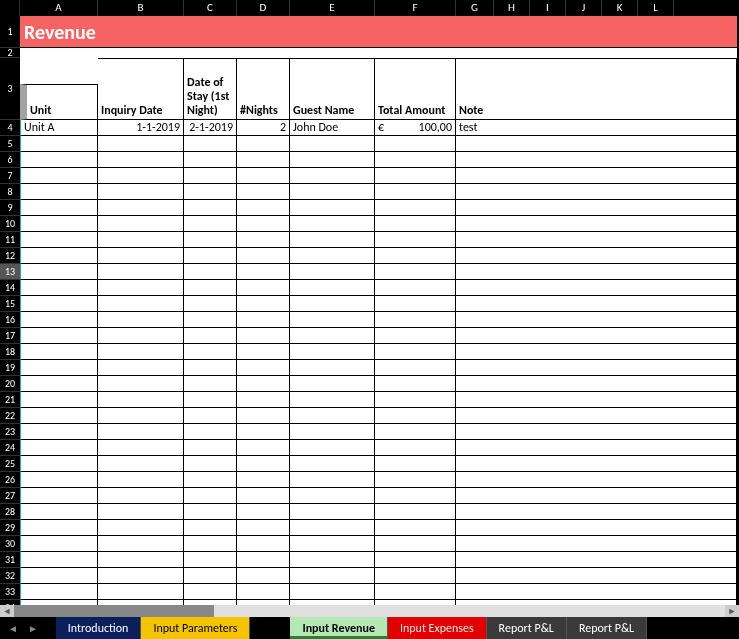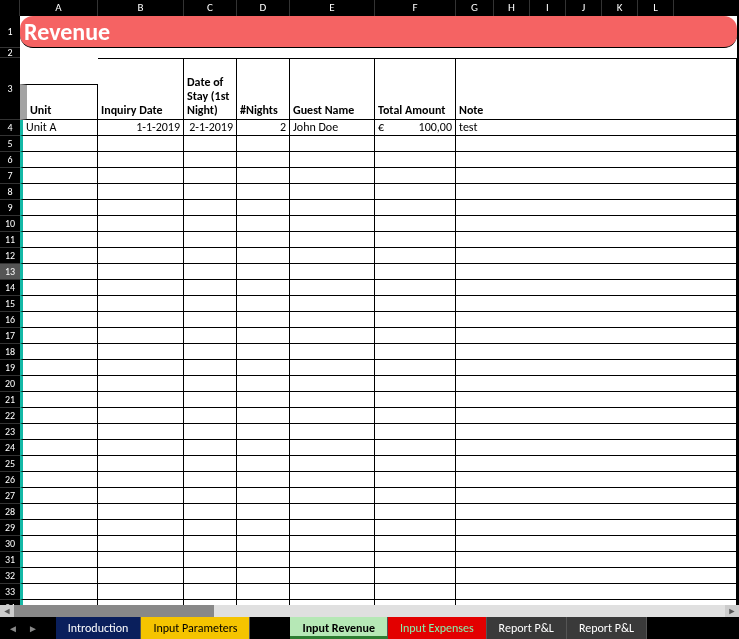--- a/index.html
+++ b/index.html
@@ -43,27 +43,26 @@
     .grid {
       position: absolute;
       left: 20px; top: 16px;
       right: 0;
       background: #fff;
     }
     .title-row {
       height: 32px;
       background: #f56363;
       color: #fff;
-      font-size: 24px;
+      font-size: 20px;
       font-weight: bold;
       padding-left: 4px;
       display: flex;
       align-items: center;
       border-bottom: 1px solid #000;
-      border-radius: 13px;
     }
     .row2 { height: 10px; }
     .header-row {
       display: flex;
       height: 62px;
       font-weight: bold;
       font-size: 12px;
     }
     .header-row .cell {
       border: 1px solid #000;
@@ -80,21 +79,21 @@
       font-size: 12px;
     }
     .data-row .cell {
       border-right: 1px solid #000;
       border-bottom: 1px solid #000;
       padding: 0 3px;
       overflow: hidden;
       white-space: nowrap;
       line-height: 15px;
     }
-    .data-row .cell:first-child { border-left: 3px solid #14b8a6; }
+    .data-row .cell:first-child { border-left: 1px solid #14b8a6; }
     .cell.r { text-align: right; }
     .cell.amt { display: flex; justify-content: space-between; }
     .c-b { width: 78px; }
     .c-c { width: 86px; text-align: center; }
     .c-d { width: 53px; }
     .c-e { width: 53px; }
     .c-f { width: 85px; }
     .c-g { width: 81px; }
     .c-h { width: 281px; }
     .tabs-bar {
@@ -112,21 +111,21 @@
       padding: 3px 12px;
       font-size: 12px;
       border-right: 1px solid #555;
       cursor: pointer;
       white-space: nowrap;
       line-height: 16px;
     }
     .tab-intro { background: #0a1f5c; color: #fff; }
     .tab-param { background: #f5c400; color: #000; }
     .tab-rev { background: #b6e8b6; color: #000; font-weight: bold; border-bottom: 3px solid #2e7d32; padding-bottom: 0; margin-left: 40px; }
-    .tab-exp { background: #e30000; color: #86efac; }
+    .tab-exp { background: #e30000; color: #e5e5e5; }
     .tab-rep { background: #3a3a3a; color: #fff; }
     .scroll-h {
       position: absolute;
       bottom: 22px; left: 0; right: 0;
       height: 12px;
       background: #e0e0e0;
       display: flex;
     }
     .scroll-h .thumb { background: #888; width: 200px; height: 100%; }
     .scroll-h .arr { width: 14px; background: #ccc; text-align: center; font-size: 9px; line-height: 12px; color: #555; }

